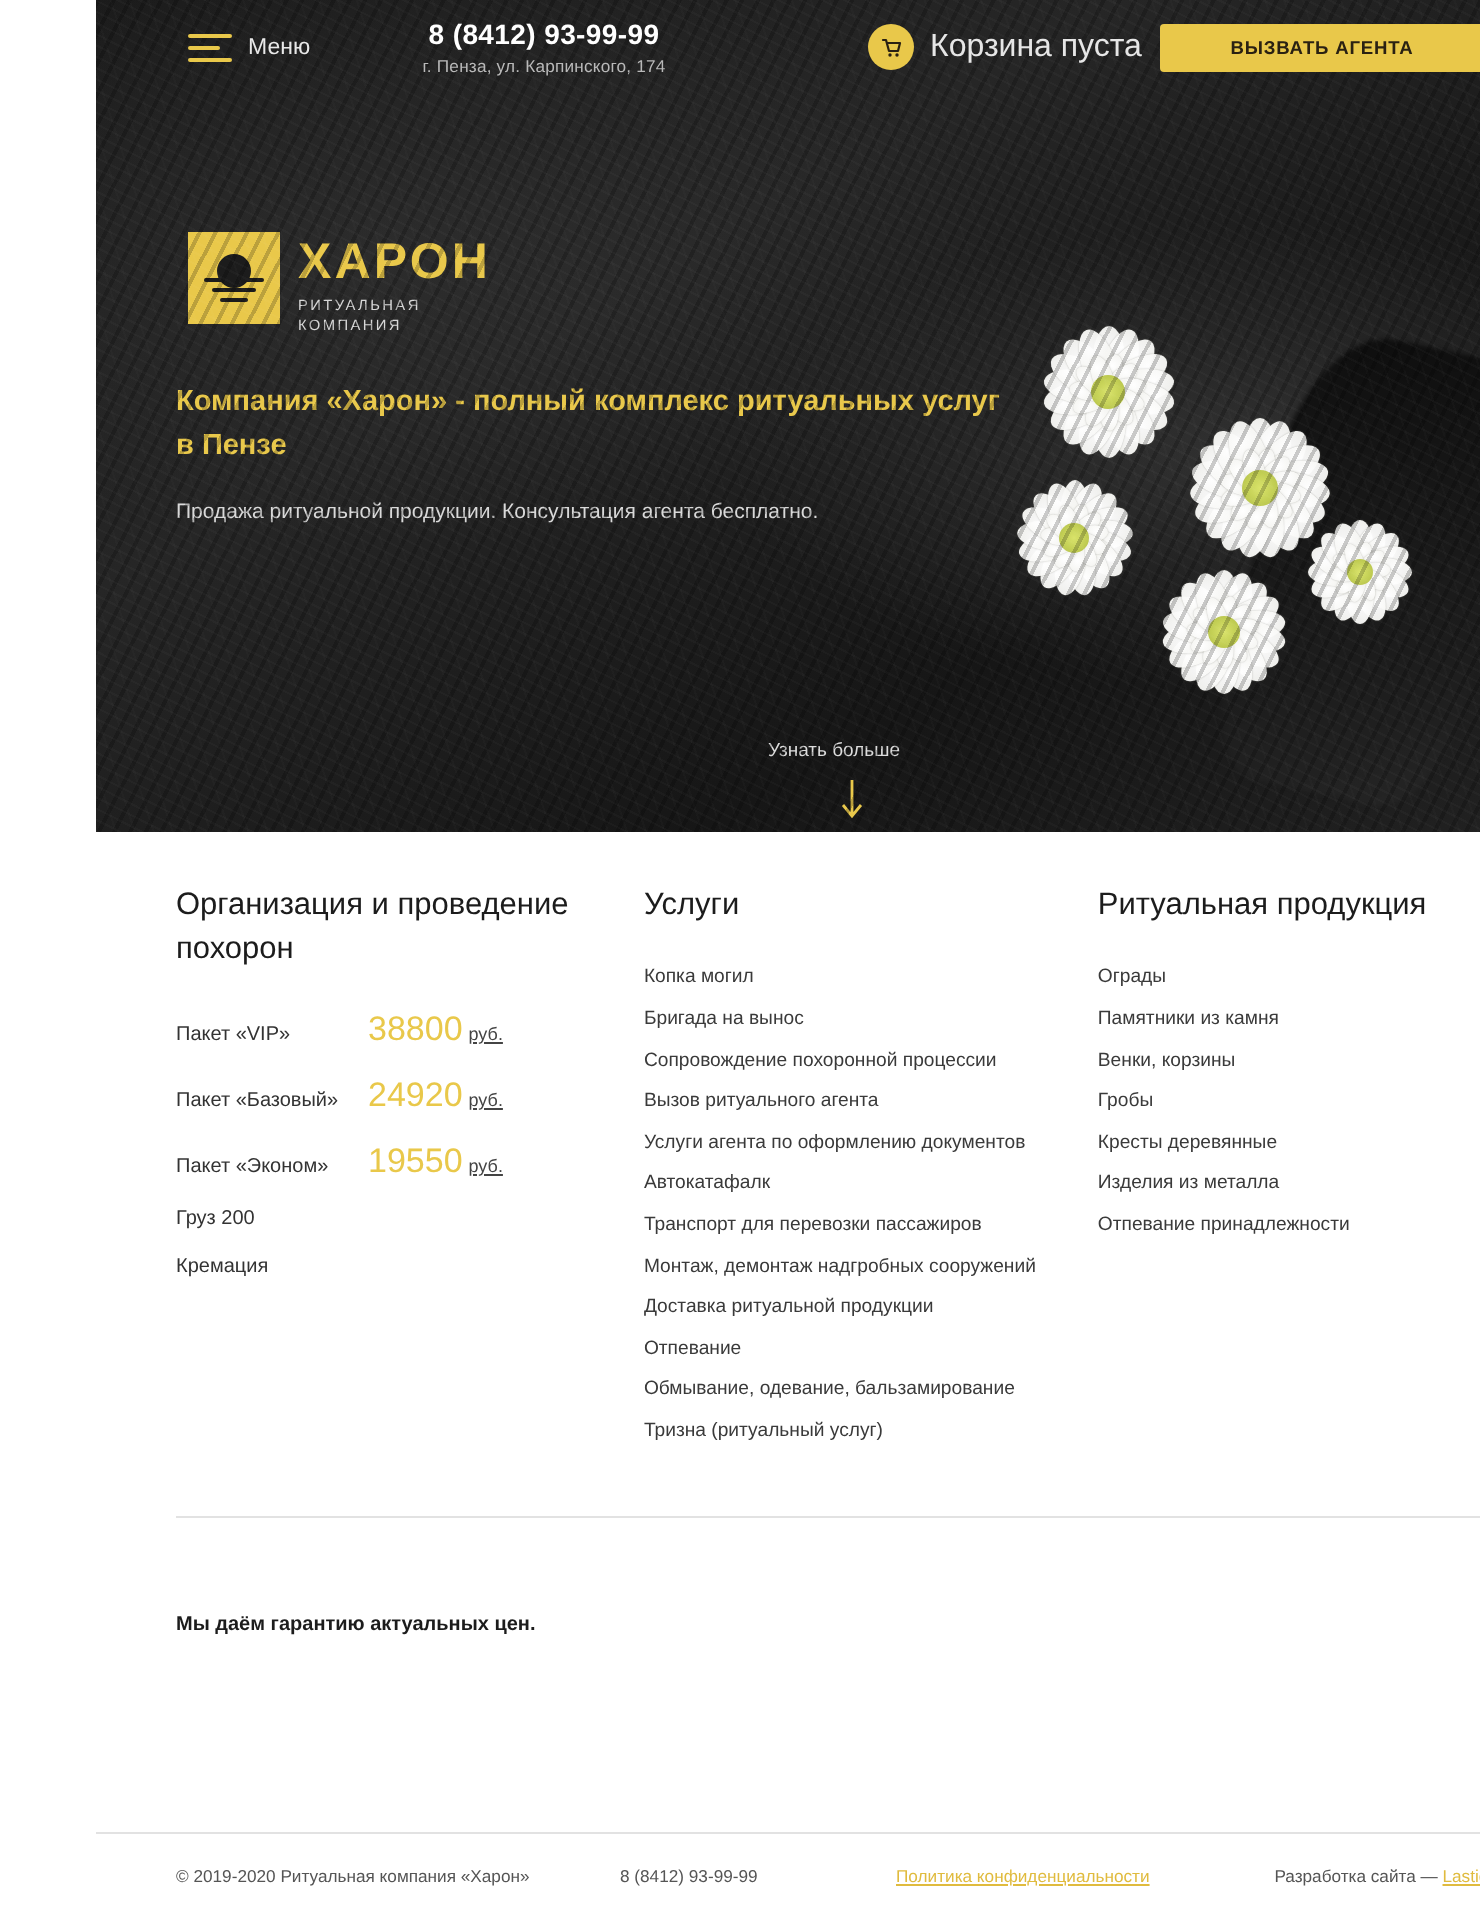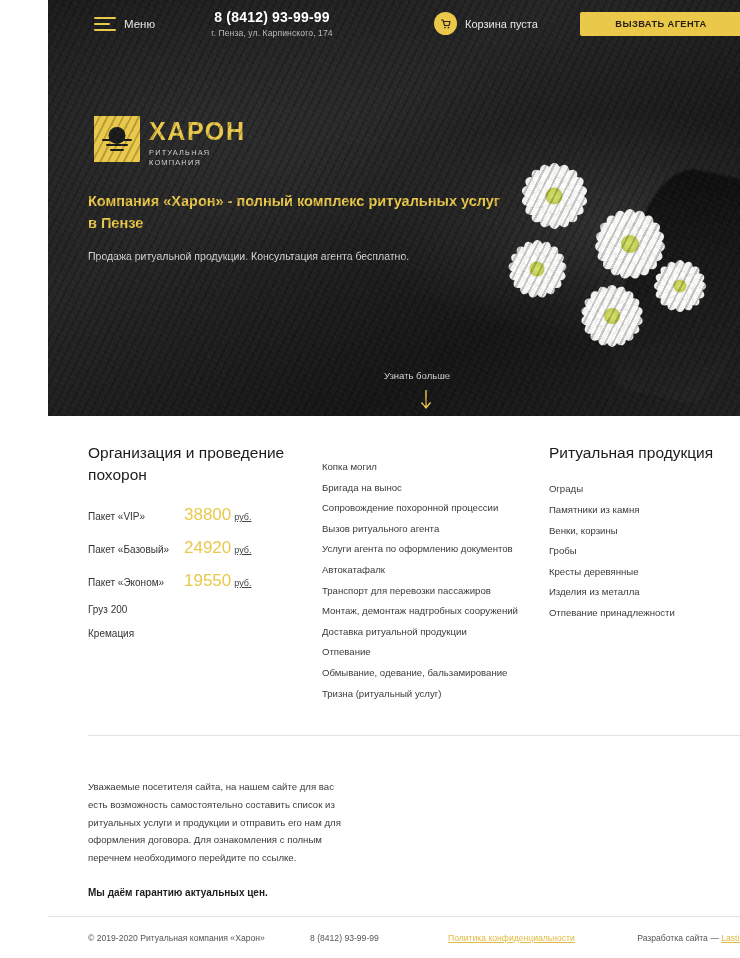--- a/index.html
+++ b/index.html
@@ -58,21 +58,21 @@
 
   .cart-wrap {
     position: absolute; left: 386px; top: 12px;
     display: flex; align-items: center; gap: 8px; cursor: pointer;
   }
   .cart-circle {
     width: 23px; height: 23px; border-radius: 50%;
     background: #e9c84a; display: flex; align-items: center; justify-content: center;
   }
   .cart-circle svg { display: block; }
-  .cart-text { color: #e6e6e6; font-size: 11px; }
+  .cart-text { color: #e6e6e6; font-size: 16px; }
 
   .agent-btn {
     position: absolute; right: 46px; top: 12px;
     width: 162px; height: 24px;
     background: #e9c84a; color: #2a2112;
     border: none; border-radius: 2px;
     font-size: 9.3px; font-weight: bold; letter-spacing: .4px;
     cursor: pointer;
     font-family: "Liberation Sans", sans-serif;
   }
@@ -434,20 +434,21 @@
             <span class="pkg-name">Пакет «Эконом»</span>
             <span class="pkg-price">19550</span>
             <span class="pkg-rub">руб.</span>
           </div>
           <div class="pkg-plain">Груз 200</div>
           <div class="pkg-plain">Кремация</div>
         </div>
       </div>
 
       <div class="col-2">
+        <div class="col-title">Услуги</div>
         <div class="svc-list">
           <div class="svc-item">Копка могил</div>
           <div class="svc-item">Бригада на вынос</div>
           <div class="svc-item">Сопровождение похоронной процессии</div>
           <div class="svc-item">Вызов ритуального агента</div>
           <div class="svc-item">Услуги агента по оформлению документов</div>
           <div class="svc-item">Автокатафалк</div>
           <div class="svc-item">Транспорт для перевозки пассажиров</div>
           <div class="svc-item">Монтаж, демонтаж надгробных сооружений</div>
           <div class="svc-item">Доставка ритуальной продукции</div>
@@ -467,21 +468,20 @@
           <div class="prod-item">Кресты деревянные</div>
           <div class="prod-item">Изделия из металла</div>
           <div class="prod-item">Отпевание принадлежности</div>
         </div>
       </div>
     </div>
 
     <div class="divider"></div>
 
     <div class="important">
-      <div class="imp-text">Уважаемые посетителя сайта, на нашем сайте для вас есть возможность самостоятельно составить список из ритуальных услуги и продукции и отправить его нам для оформления договора. Для ознакомления с полным перечнем необходимого перейдите по ссылке.</div>
       <div class="imp-bold">Мы даём гарантию актуальных цен.</div>
     </div>
   </div>
 
   <div class="footer">
     <div class="f-copy">© 2019-2020 Ритуальная компания «Харон»</div>
     <div class="f-phone">8 (8412) 93-99-99</div>
     <div class="f-policy">Политика конфиденциальности</div>
     <div class="f-dev">
       <span>Разработка сайта — </span><a>Lastick</a>

